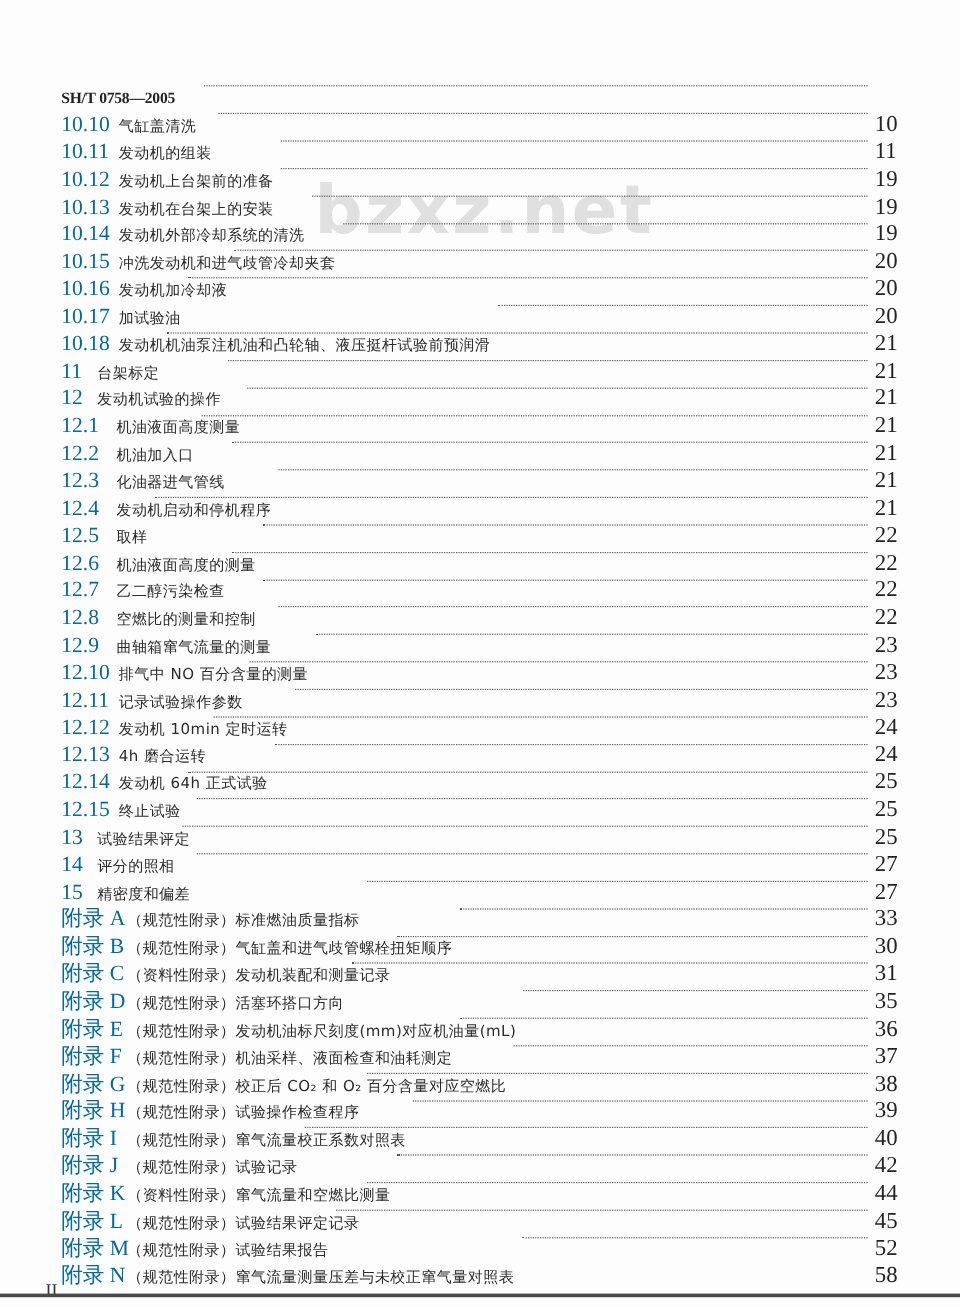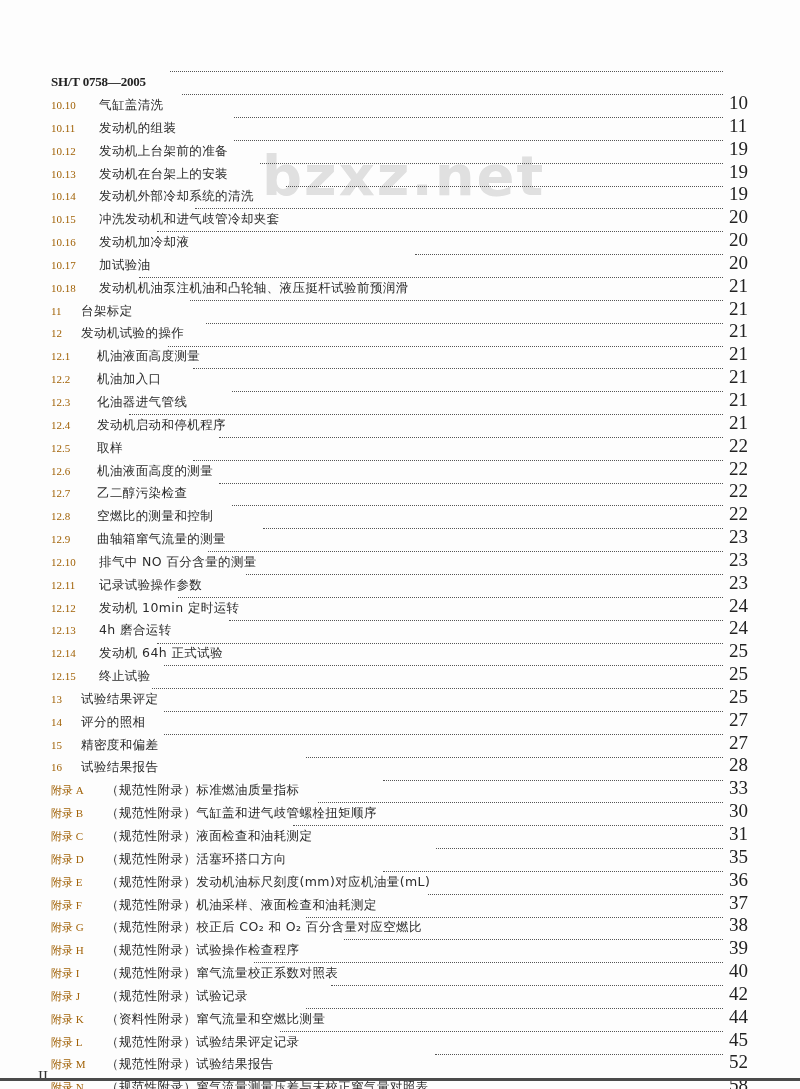--- a/index.html
+++ b/index.html
@@ -42,22 +42,22 @@
     .toc-row {
       display: flex;
       align-items: baseline;
       height: 22.85px;
       font-size: 12.5px;
       line-height: 22.85px;
       white-space: nowrap;
     }
     .toc-num {
       font-family: "Liberation Serif", "DejaVu Serif", serif;
-      font-size: 11px;
-      color: #a16207;
+      font-size: 18px;
+      color: #0369a1;
       flex: 0 0 auto;
     }
     .toc-row.sub .toc-num { width: 46px; }
     .toc-row.sub.wide .toc-num { width: 48px; }
     .toc-row.top .toc-num { width: 30px; }
     .toc-row.app .toc-num { width: 55px; }
     .toc-title {
       flex: 0 0 auto;
       font-family: "DejaVu Sans", "Liberation Sans", sans-serif;
       font-size: 12.5px;
@@ -288,41 +288,35 @@
         <span class="toc-title">评分的照相</span>
         <span class="toc-leader"></span>
         <span class="toc-page">27</span>
       </div>
       <div class="toc-row top">
         <span class="toc-num">15</span>
         <span class="toc-title">精密度和偏差</span>
         <span class="toc-leader"></span>
         <span class="toc-page">27</span>
       </div>
-      <div class="toc-row top">
-        <span class="toc-num">16</span>
-        <span class="toc-title">试验结果报告</span>
-        <span class="toc-leader"></span>
-        <span class="toc-page">28</span>
-      </div>
       <div class="toc-row app">
         <span class="toc-num">附录 A</span>
         <span class="toc-title">（规范性附录）标准燃油质量指标</span>
         <span class="toc-leader"></span>
         <span class="toc-page">33</span>
       </div>
       <div class="toc-row app">
         <span class="toc-num">附录 B</span>
         <span class="toc-title">（规范性附录）气缸盖和进气歧管螺栓扭矩顺序</span>
         <span class="toc-leader"></span>
         <span class="toc-page">30</span>
       </div>
       <div class="toc-row app">
         <span class="toc-num">附录 C</span>
-        <span class="toc-title">（规范性附录）液面检查和油耗测定</span>
+        <span class="toc-title">（资料性附录）发动机装配和测量记录</span>
         <span class="toc-leader"></span>
         <span class="toc-page">31</span>
       </div>
       <div class="toc-row app">
         <span class="toc-num">附录 D</span>
         <span class="toc-title">（规范性附录）活塞环搭口方向</span>
         <span class="toc-leader"></span>
         <span class="toc-page">35</span>
       </div>
       <div class="toc-row app">

